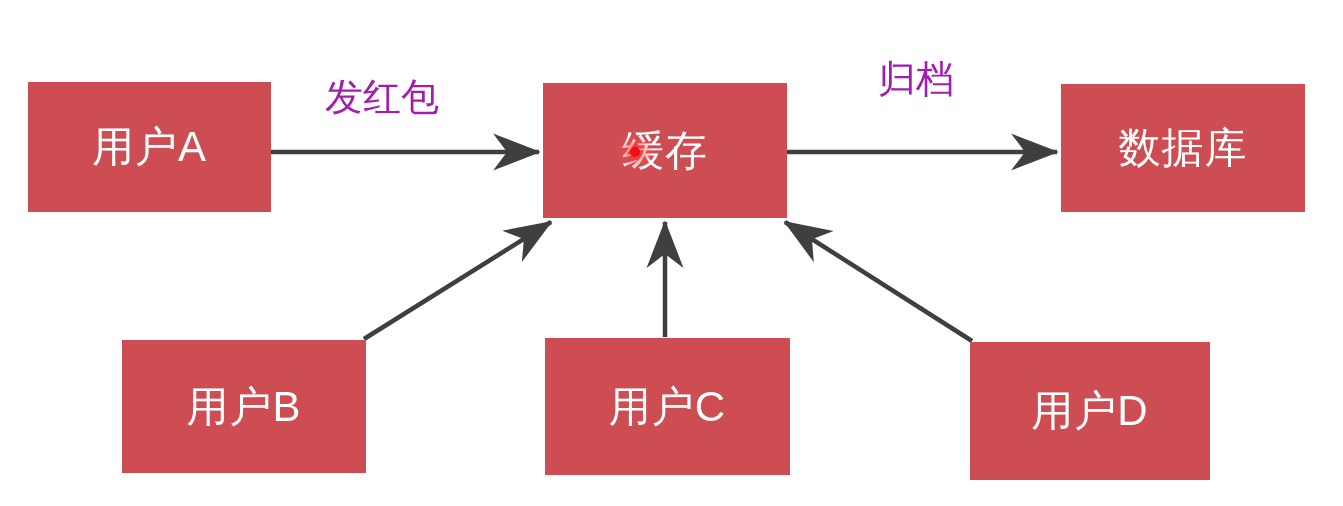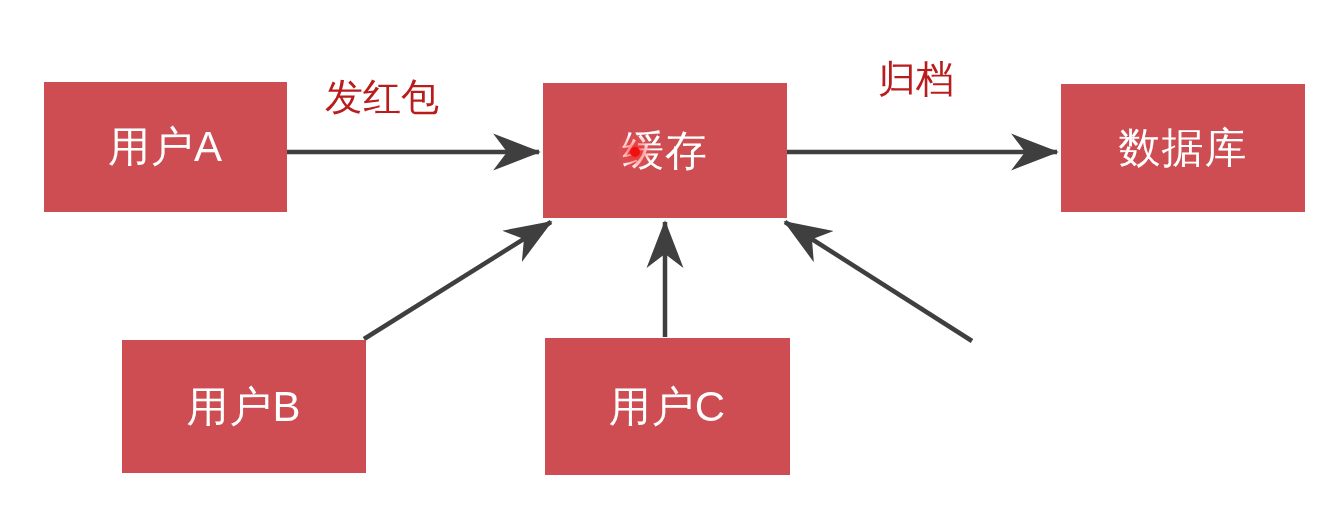--- a/index.html
+++ b/index.html
@@ -33,29 +33,29 @@
     background: #cd4d52;
     color: #ffffff;
     font-size: 42px;
     font-weight: 400;
     letter-spacing: 1px;
     line-height: 1;
     user-select: none;
   }
   .edge-label {
     position: absolute;
-    color: #b91c1c;
+    color: #a21caf;
     font-size: 38px;
     font-weight: 400;
     line-height: 1;
     white-space: nowrap;
     user-select: none;
   }
   
-  #node-user-a   { left: 28px;   top: 82px;  width: 243px; height: 130px; margin-left: 16px; }
+  #node-user-a   { left: 28px;   top: 82px;  width: 243px; height: 130px; }
   #node-cache    { left: 543px;  top: 83px;  width: 244px; height: 135px; }
   #node-database { left: 1061px; top: 84px;  width: 244px; height: 128px; }
   #node-user-b   { left: 122px;  top: 340px; width: 244px; height: 133px; }
   #node-user-c   { left: 545px;  top: 338px; width: 245px; height: 137px; justify-content: center; }
   #node-user-d   { left: 970px;  top: 342px; width: 240px; height: 138px; }
 
   #label-send-red-packet { left: 325px; top: 78px; }
   #label-archive         { left: 878px; top: 60px; }
 
   
@@ -126,20 +126,23 @@
   </div>
 
   <div class="node" id="node-database">
     <span>数据库</span>
   </div>
 
   <div class="node" id="node-user-c">
     <span>用户C</span>
   </div>
 
+  <div class="node" id="node-user-d">
+    <span>用户D</span>
+  </div>
 
   <div class="edge-label" id="label-send-red-packet">发红包</div>
 
   <div class="edge-label" id="label-archive">归档</div>
 
   <div id="cursor-indicator">
     <div class="glow"></div>
     <div class="dot"></div>
   </div>
 

